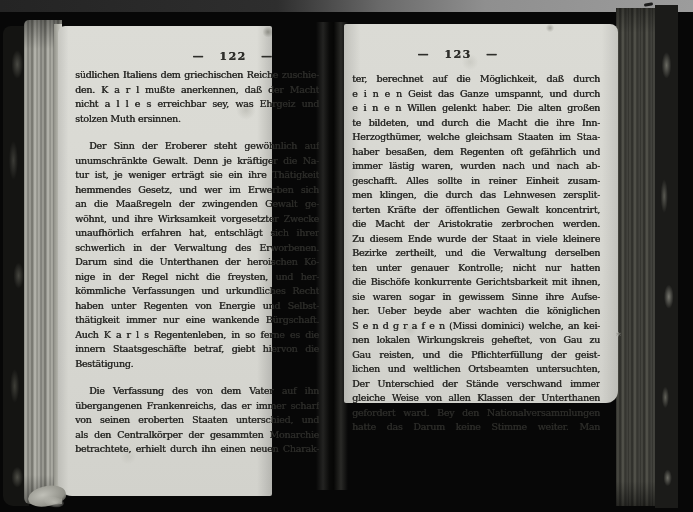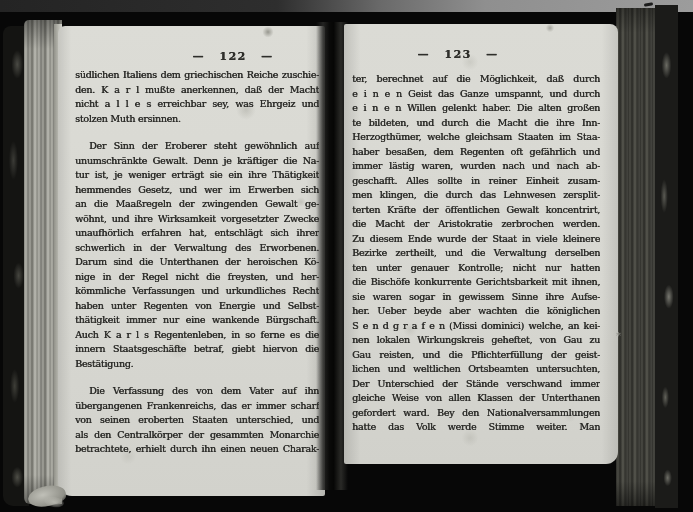--- a/index.html
+++ b/index.html
@@ -71,34 +71,34 @@
       rgba(70,70,66,0) 0%, rgba(40,40,38,.85) 22%, #0a0a09 42%,
       #060605 55%, rgba(45,45,42,.9) 78%, rgba(90,90,85,0) 100%);
   }
 
   .page{
     position:absolute;
     background-color:#d8d8d2;
     color:#2b2b28;
   }
   .page.left{
-    left:58px;top:26px;width:267px;height:470px;
+    left:58px;top:26px;width:214px;height:470px;
     border-radius:7px 2px 2px 14px;
     background-image:
       radial-gradient(circle 8px  at 210px 6px,  rgba(95,95,85,.55),  transparent 70%),
       radial-gradient(circle 14px at 188px 84px, rgba(140,140,130,.30),transparent 70%),
       radial-gradient(circle 10px at 36px 212px, rgba(150,150,140,.25),transparent 70%),
       radial-gradient(circle 16px at 120px 322px,rgba(150,150,140,.22),transparent 70%),
       radial-gradient(circle 7px  at 243px 176px,rgba(140,140,130,.30),transparent 70%),
       radial-gradient(circle 12px at 70px 430px, rgba(150,150,140,.20),transparent 70%),
       linear-gradient(90deg, rgba(0,0,0,.10) 0%, rgba(0,0,0,0) 5%, rgba(0,0,0,0) 93%, rgba(0,0,0,.14) 100%),
       linear-gradient(180deg,#dcdcd6 0%,#d7d7d1 60%,#d2d2cc 100%);
   }
   .page.right{
-    left:344px;top:24px;width:274px;height:440px;
+    left:344px;top:24px;width:274px;height:379px;
     border-radius:2px 8px 12px 2px;
     background-image:
       radial-gradient(circle 6px  at 206px 4px,  rgba(100,100,90,.45), transparent 70%),
       radial-gradient(circle 12px at 126px 38px, rgba(150,150,140,.22),transparent 70%),
       radial-gradient(circle 14px at 216px 136px,rgba(145,145,135,.28),transparent 70%),
       radial-gradient(circle 10px at 66px 306px, rgba(150,150,140,.22),transparent 70%),
       radial-gradient(circle 12px at 126px 414px,rgba(150,150,140,.24),transparent 70%),
       radial-gradient(circle 9px  at 226px 392px,rgba(150,150,140,.20),transparent 70%),
       linear-gradient(90deg, rgba(0,0,0,.12) 0%, rgba(0,0,0,0) 6%, rgba(0,0,0,0) 94%, rgba(0,0,0,.10) 100%),
       linear-gradient(180deg,#dbdbd5 0%,#d7d7d1 60%,#d1d1cb 100%);
@@ -226,21 +226,21 @@
           <div class="line">die Bischöfe konkurrente Gerichtsbarkeit mit ihnen,</div>
           <div class="line">sie waren sogar in gewissem Sinne ihre Aufse-</div>
           <div class="line">her. Ueber beyde aber wachten die königlichen</div>
           <div class="line">S e n d g r a f e n (Missi dominici) welche, an kei-</div>
           <div class="line">nen lokalen Wirkungskreis geheftet, von Gau zu</div>
           <div class="line">Gau reisten, und die Pflichterfüllung der geist-</div>
           <div class="line">lichen und weltlichen Ortsbeamten untersuchten,</div>
           <div class="line">Der Unterschied der Stände verschwand immer</div>
           <div class="line">gleiche Weise von allen Klassen der Unterthanen</div>
           <div class="line">gefordert ward. Bey den Nationalversammlungen</div>
-          <div class="line">hatte das Volk werde Stimme weiter. Man</div>
+          <div class="line">hatte das Darum keine Stimme weiter. Man</div>
         </div>
       </div>
   </div>
 
   <div class="margin-mark">*</div>
 
   <div class="corner-curl"></div>
   <div class="corner-curl2"></div>
 </div>
 

